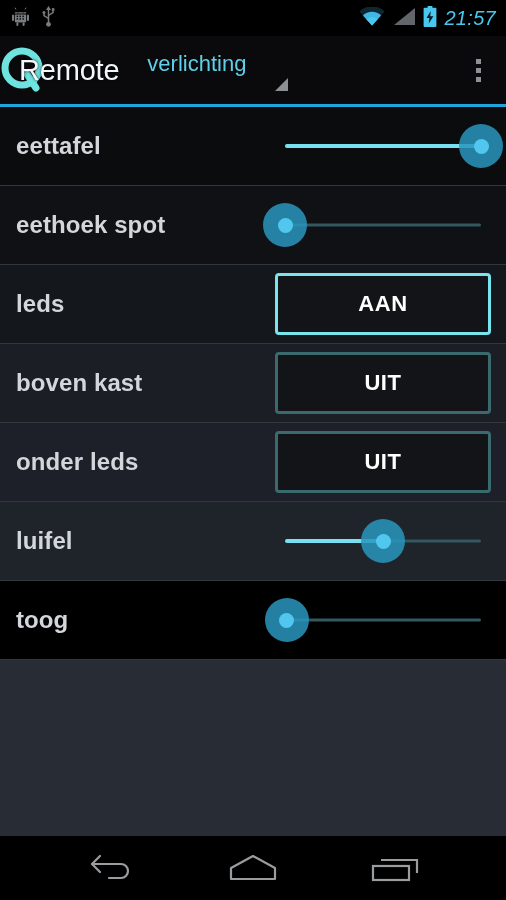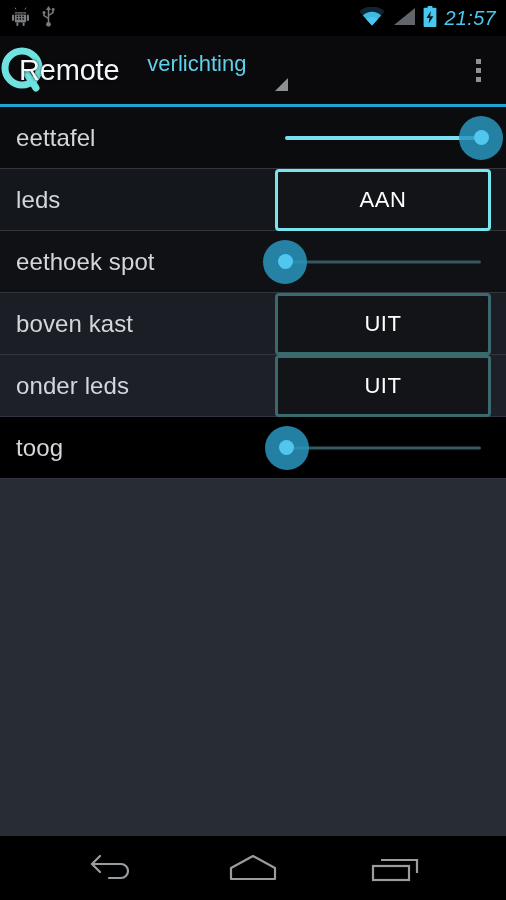--- a/index.html
+++ b/index.html
@@ -128,25 +128,26 @@
   }
 
   
   .list {
     flex: 1 1 auto;
     background: #22262e;
     overflow: hidden;
   }
   .row {
     position: relative;
-    height: 62px;
+    height: 79px;
     display: flex;
     align-items: center;
     padding: 0 15px 0 16px;
     border-bottom: 1px solid #32373f;
+    font-weight: bold;
   }
   .row-label {
     color: #d3d6da;
     font-size: 24px;
     line-height: 1;
     flex: 0 0 auto;
     letter-spacing: 0.1px;
   }
   .row-control {
     margin-left: auto;
@@ -343,51 +344,61 @@
       <div class="row s0">
         <span class="row-label">eettafel</span>
         <div class="row-control">
           <div class="slider">
             <div class="slider-track"></div>
             <div class="slider-fill" style="width: 100%;"></div>
             <div class="slider-thumb" style="left: 100%;"></div>
           </div>
         </div>
       </div>
-      <div class="row s2">
-        <span class="row-label">leds</span>
-        <div class="row-control">
-          <div class="toggle-btn on">
-            <span>AAN</span>
-          </div>
-        </div>
-      </div>
       <div class="row s1">
         <span class="row-label">eethoek spot</span>
         <div class="row-control">
           <div class="slider">
             <div class="slider-track"></div>
             <div class="slider-fill" style="width: 0%;"></div>
             <div class="slider-thumb" style="left: 0%;"></div>
           </div>
         </div>
       </div>
+      <div class="row s2">
+        <span class="row-label">leds</span>
+        <div class="row-control">
+          <div class="toggle-btn on">
+            <span>AAN</span>
+          </div>
+        </div>
+      </div>
       <div class="row s4">
         <span class="row-label">boven kast</span>
         <div class="row-control">
           <div class="toggle-btn off">
             <span>UIT</span>
           </div>
         </div>
       </div>
       <div class="row s5">
         <span class="row-label">onder leds</span>
         <div class="row-control">
           <div class="toggle-btn off">
             <span>UIT</span>
+          </div>
+        </div>
+      </div>
+      <div class="row s6">
+        <span class="row-label">luifel</span>
+        <div class="row-control">
+          <div class="slider">
+            <div class="slider-track"></div>
+            <div class="slider-fill" style="width: 50%;"></div>
+            <div class="slider-thumb" style="left: 50%;"></div>
           </div>
         </div>
       </div>
       <div class="row s7">
         <span class="row-label">toog</span>
         <div class="row-control">
           <div class="slider">
             <div class="slider-track"></div>
             <div class="slider-fill" style="width: 1%;"></div>
             <div class="slider-thumb" style="left: 1%;"></div>

